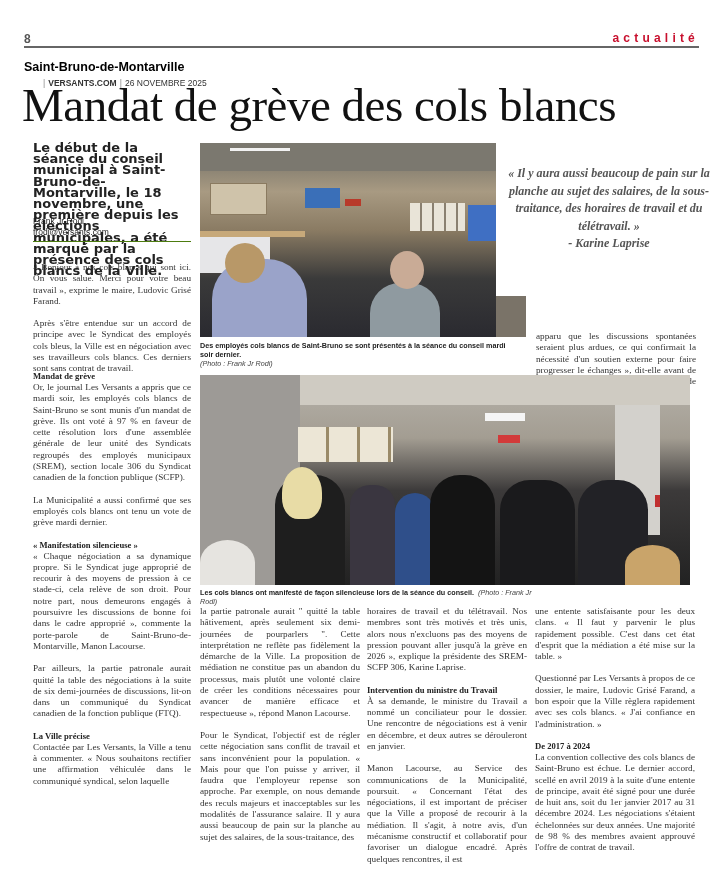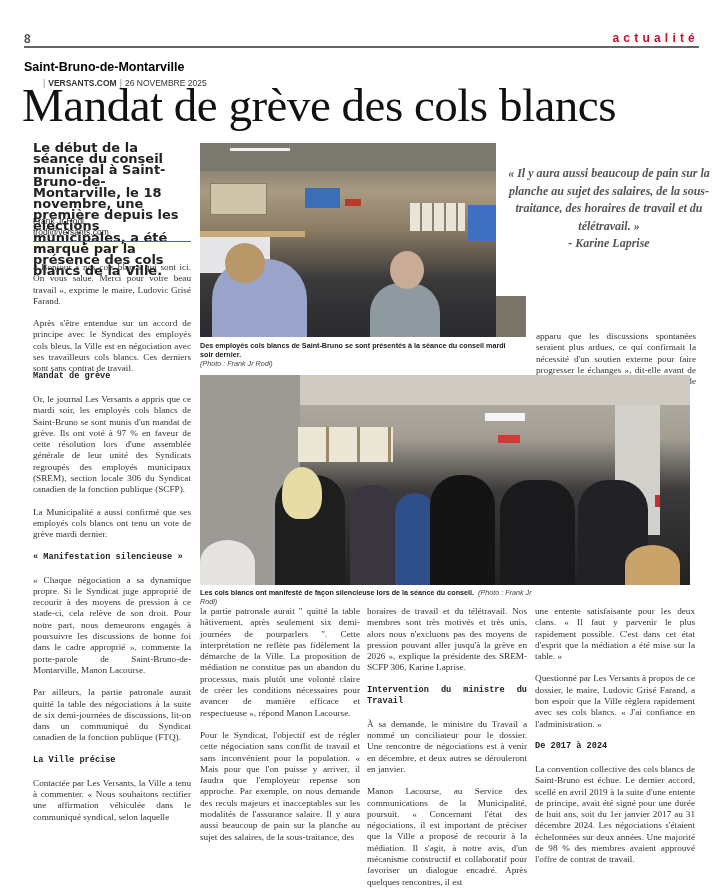--- a/index.html
+++ b/index.html
@@ -13,22 +13,22 @@
   .site { position: absolute; left: 16px; top: 4px; font-family: "Liberation Sans", sans-serif; font-size: 8.5px; color: #333; white-space: nowrap; margin-top: 44px; }
   .site b { font-weight: bold; }
   .sep { color: #888; margin: 0 3px; }
   .section { position: absolute; right: 0; top: 1px; font-family: "Liberation Sans", sans-serif; font-weight: bold; font-size: 12px; color: #c8102e; letter-spacing: 4.2px; }
   .kicker { left: 24px; top: 60px; font-family: "Liberation Sans", sans-serif; font-weight: bold; font-size: 12.5px; color: #000000; }
   .headline { left: 22px; top: 80px; font-family: "Liberation Serif", serif; font-size: 47px; line-height: 50px; color: #111; white-space: nowrap; letter-spacing: -0.5px; }
   .lede { left: 33px; top: 142px; width: 158px; font-family: "DejaVu Sans", sans-serif; font-weight: bold; font-size: 13px; line-height: 11.2px; color: #222; }
   .byline { left: 33px; top: 216px; width: 158px; font-family: "Liberation Sans", sans-serif; font-size: 8.5px; line-height: 11px; color: #222; padding-bottom: 3px; border-bottom: 1px solid #4d7c0f; }
   .col { font-family: "Liberation Serif", serif; font-size: 9.2px; line-height: 11.3px; color: #333; text-align: justify; }
   .col p { margin: 0 0 11px 0; }
-  .col h3 { margin: 0; font-family: Liberation Mono, monospace; font-weight: bold; font-size: 8.6px; line-height: 11px; color: #222; }
-  .col h3 + p { margin-top: 12px; }
+  .col h3 { margin: 0; font-family: Liberation Serif, serif; font-weight: bold; font-size: 8.6px; line-height: 11px; color: #222; }
+  .col h3 + p { margin-top: 0; }
   .c1 { left: 33px; top: 262px; width: 158px; }
   .c1b { left: 33px; top: 371px; width: 158px; }
   .c2 { left: 200px; top: 606px; width: 160px; }
   .c3 { left: 367px; top: 606px; width: 160px; }
   .c4 { left: 535px; top: 606px; width: 160px; }
   .c5 { left: 536px; top: 303px; width: 160px; margin-top: 28px; }
   .photo { overflow: hidden; }
   .p1 { left: 200px; top: 143px; width: 296px; height: 194px; background: linear-gradient(180deg,#6b6a63 0%,#a89a82 25%,#8a7b63 45%,#3a3a3a 70%,#2a2a30 100%); }
   .p1b { left: 496px; top: 296px; width: 30px; height: 41px; background: #7a7368; }
   .p2 { left: 200px; top: 375px; width: 490px; height: 210px; background: linear-gradient(180deg,#b7b3ab 0%,#a39d92 30%,#3c3a3a 55%,#222 100%); }

